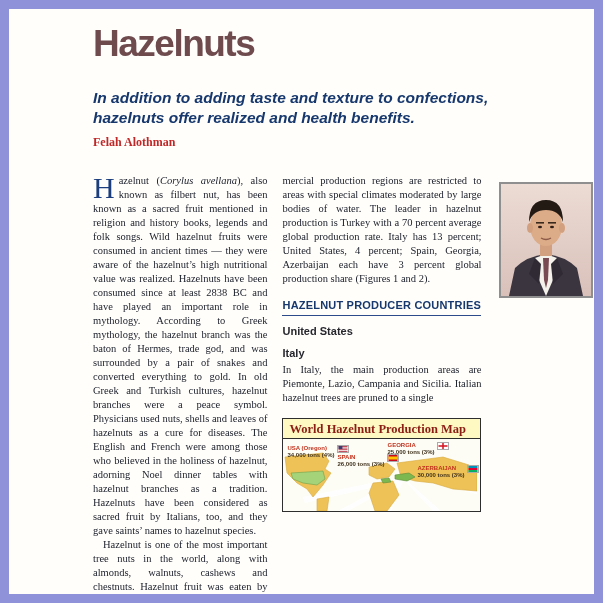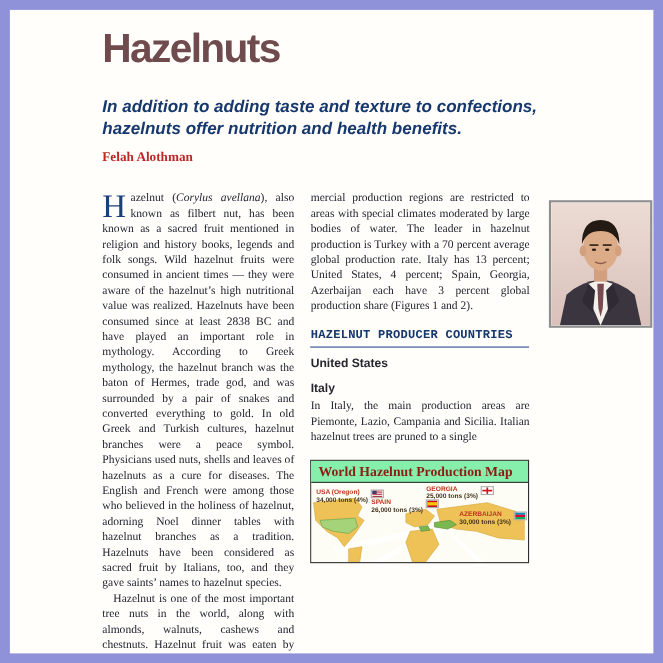--- a/index.html
+++ b/index.html
@@ -41,33 +41,33 @@
   .col2 { width:201px; margin-right:18px; }
   .sidecol { width:104px; }
   .body-text { font-size:10.5px; line-height:14px; text-align:justify; }
   .body-text p { margin:0; }
   .body-text p.indent { text-indent:10px; }
   .dropcap {
     float:left; font-size:30px; line-height:25px;
     padding:1px 4px 0 0; color:#1d3e7c;
   }
   .section-heading {
-    font-family:Liberation Mono, monospace; font-weight:bold;
+    font-family:Liberation Sans, sans-serif; font-weight:bold;
     font-size:11px; color:#16386d; letter-spacing:0.2px;
     border-bottom:1.5px solid #2d4a8a; padding-bottom:3px;
     margin:12px 0 0 0;
   }
   .subhead {
     font-family:"Liberation Sans", sans-serif; font-weight:bold;
     font-size:11px; color:#27272e; margin:8px 0 3px 0;
   }
   
   .map-box { margin-top:13px; border:1.5px solid #2e2e2e; width:197px; background:#fdfdf6; }
   .map-header {
-    background:#86efac; border-bottom:1.5px solid #2e2e2e;
+    background:#fef9c3; border-bottom:1.5px solid #2e2e2e;
     padding:3px 6px 2px 6px;
     font-family:"Liberation Serif", serif; font-weight:bold;
     font-size:12.5px; color:#8c1d14;
   }
   .map-area { position:relative; height:72px; overflow:hidden; }
   .map-area svg.worldmap { position:absolute; left:0; top:0; }
   .map-label {
     position:absolute; font-family:"Liberation Sans", sans-serif;
     font-size:6px; line-height:1.15; white-space:nowrap; z-index:3;
   }
@@ -87,21 +87,21 @@
 </style>
 </head>
 <body>
 
 <div class="page">
 
   <div class="header">
     <div class="title">Hazelnuts</div>
     <div class="subtitle">
       <span style="display:block">In addition to adding taste and texture to confections,</span>
-      <span style="display:block">hazelnuts offer nutrition and health benefits.</span>
+      <span style="display:block">hazelnuts offer realized and health benefits.</span>
     </div>
     <div class="author">Felah Alothman</div>
   </div>
 
   <div class="content">
 
     <div class="col1 body-text">
       <p>
         <span class="dropcap">H</span><span>azelnut (</span><i>Corylus avellana</i><span>), also known as filbert nut, has been known as a sacred fruit mentioned in religion and history books, legends and folk songs. Wild hazelnut fruits were consumed in ancient times — they were aware of the hazelnut’s high nutritional value was realized. Hazelnuts have been consumed since at least 2838 BC and have played an important role in mythology. According to Greek mythology, the hazelnut branch was the baton of Hermes, trade god, and was surrounded by a pair of snakes and converted everything to gold. In old Greek and Turkish cultures, hazelnut branches were a peace symbol. Physicians used nuts, shells and leaves of hazelnuts as a cure for diseases. The English and French were among those who believed in the holiness of hazelnut, adorning Noel dinner tables with hazelnut branches as a tradition. Hazelnuts have been considered as sacred fruit by Italians, too, and they gave saints’ names to hazelnut species.</span>
       </p>

